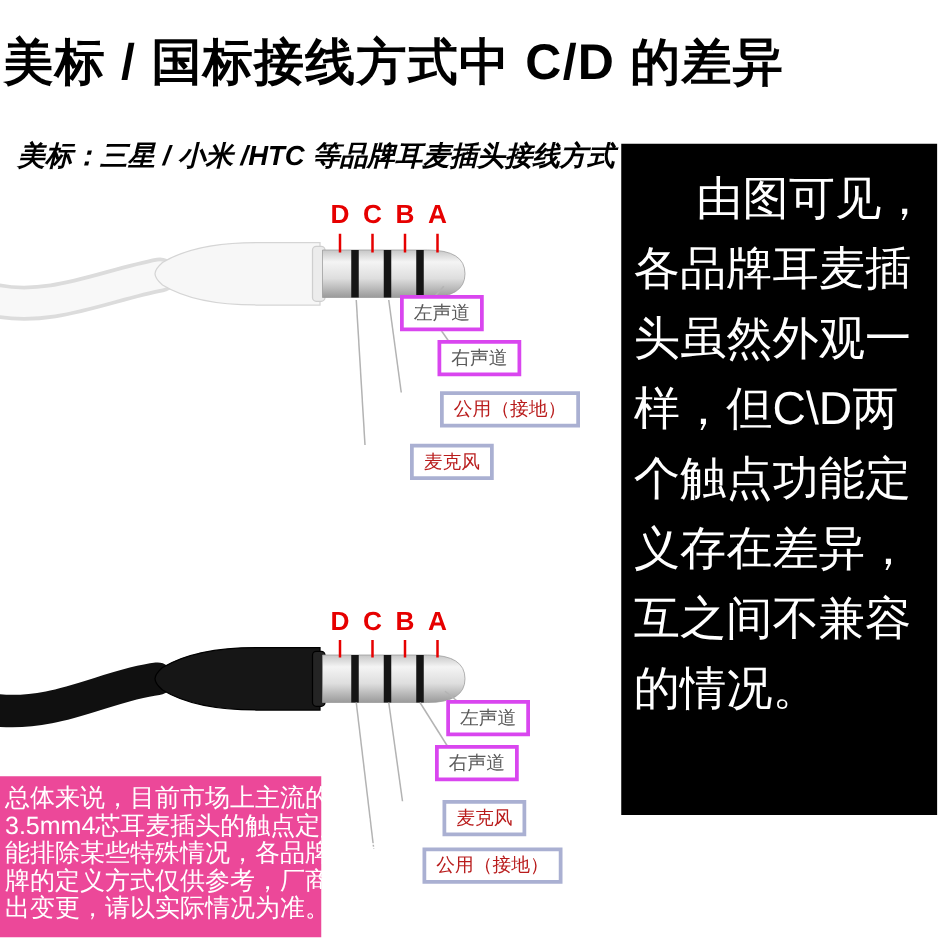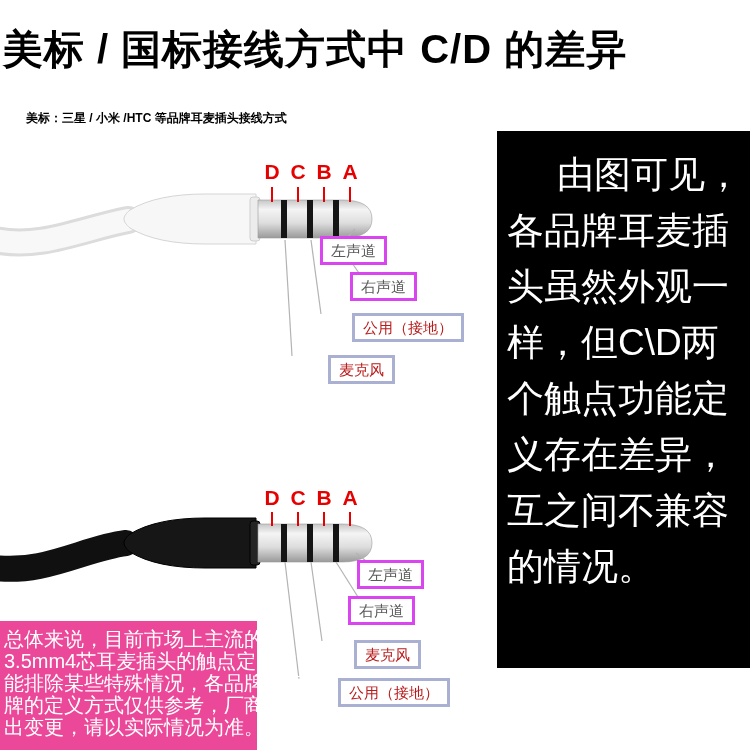--- a/index.html
+++ b/index.html
@@ -2,41 +2,41 @@
 <html><head>
 <meta charset="utf-8">
 <style>
   html,body{margin:0;padding:0;}
   body{font-family:"Liberation Sans","DejaVu Sans",sans-serif;background:#fff;}
   .page{position:relative;width:750px;height:750px;background:#fff;overflow:hidden;}
 
   .title{position:absolute;top:22px;left:0;width:630px;text-align:center;
          font-size:40px;font-weight:bold;color:#000;margin:0;letter-spacing:1px;}
 
-  .sec-heading{position:absolute;left:26px;font-size:12px;font-weight:bold;color:#000;}
+  .sec-heading{position:absolute;left:14px;font-size:22px;font-weight:bold;color:#000;font-style:italic;}
   #us-heading{top:110px;}
   #cn-heading{top:436px;}
 
   svg.diagram{position:absolute;left:0;top:0;}
 
   .pin{position:absolute;width:22px;text-align:center;font-size:21px;font-weight:bold;color:#e60000;}
   #us-pin-d{left:261px;top:160px;} #us-pin-c{left:287px;top:160px;}
   #us-pin-b{left:313px;top:160px;} #us-pin-a{left:339px;top:160px;}
   #cn-pin-d{left:261px;top:486px;} #cn-pin-c{left:287px;top:486px;}
   #cn-pin-b{left:313px;top:486px;} #cn-pin-a{left:339px;top:486px;}
 
   .lbl{position:absolute;border:3px solid #d946ef;background:#fff;
        font-size:15px;line-height:19px;padding:2px 8px;color:#5a5a5a;white-space:nowrap;}
   .lbl.blue{color:#b91c1c;border-color:#aab0d2;margin-left:44px;}
   #us-lbl-a{left:320px;top:236px;} #us-lbl-b{left:350px;top:272px;}
   #us-lbl-c{left:308px;top:313px;} #us-lbl-d{left:284px;top:355px;}
   #cn-lbl-a{left:357px;top:560px;} #cn-lbl-b{left:348px;top:596px;}
   #cn-lbl-c{left:310px;top:640px;} #cn-lbl-d{left:294px;top:678px;}
 
-  .right-panel{position:absolute;left:497px;top:131px;width:253px;height:537px;
+  .right-panel{position:absolute;left:497px;top:115px;width:253px;height:537px;
                background:#000;color:#fff;box-sizing:border-box;
                padding:16px 6px 0 10px;font-size:37px;line-height:56px;font-weight:500;}
   .rp-line{white-space:nowrap;}
   .rp-line.first{text-indent:50px;}
 
   .bottom-note{position:absolute;left:0;top:577px;width:257px;height:145px;
                background:#ec4899;color:#fff;box-sizing:border-box;
                padding:7px 4px;font-size:20px;line-height:22px;margin-top:44px;}
   .bn-line{white-space:nowrap;}
 </style>

